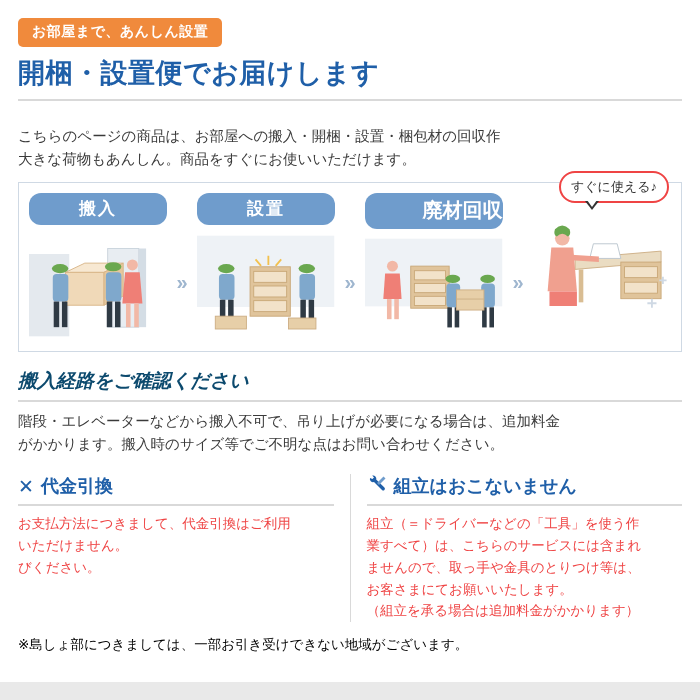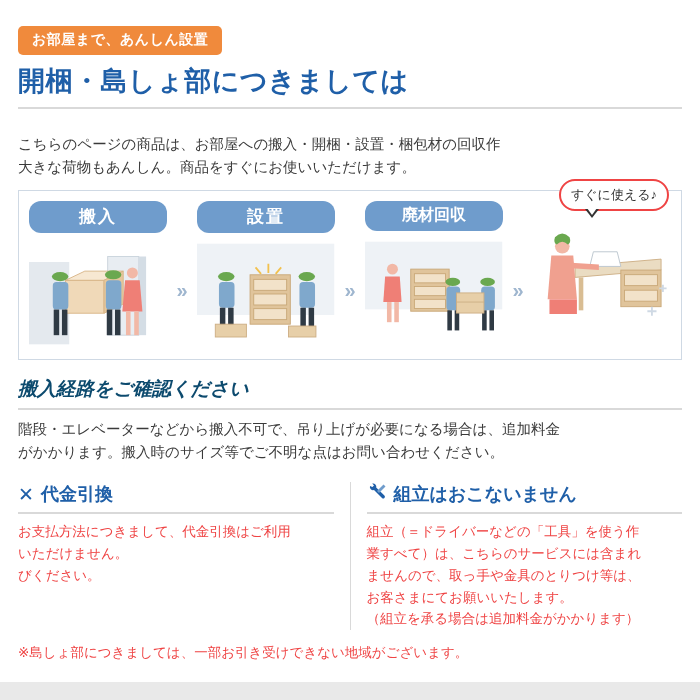--- a/index.html
+++ b/index.html
@@ -4,21 +4,21 @@
 <style>
   html,body{margin:0;padding:0;}
   body{
     width:700px;height:700px;
     background:#ffffff;
     font-family:"Liberation Sans","DejaVu Sans",sans-serif;
     color:#333;
     -webkit-font-smoothing:antialiased;
     overflow:hidden;
   }
-  .page{position:relative;width:700px;height:700px;box-sizing:border-box;padding:16px 18px;}
+  .page{position:relative;width:700px;height:700px;box-sizing:border-box;padding:8px 18px;}
 
   
   .tag{
     display:inline-block;
     background:#f08a3c;
     color:#fff;
     font-size:14px;
     font-weight:bold;
     padding:5px 14px 6px;
     border-radius:5px;
@@ -70,21 +70,21 @@
   .step-label{
     font-size:17px;font-weight:bold;color:#fff;
     background:#6f9ccc;
     width:94%;
     text-align:center;
     padding:4px 0 5px;
     border-radius:12px;
     letter-spacing:2px;
     box-sizing:border-box;
   }
-  .step-label.wide{letter-spacing:0px;font-size:16px;}
+  .step-label.wide{letter-spacing:0px;font-size:20px;text-align:right;}
   .scene{
     margin-top:6px;
     width:94%;
     height:110px;
     position:relative;
     border-radius:2px;
     overflow:hidden;
   }
   .arrow{
     flex:0 0 22px;
@@ -136,36 +136,36 @@
   .col-head{
     display:flex;align-items:center;gap:7px;
     font-size:18px;font-weight:bold;color:#1f5fa8;
     padding-bottom:6px;
   }
   .col-rule{height:2px;background:#d9d9d9;}
   .col-body{margin-top:7px;font-size:13.5px;line-height:1.62;color:#ef4444;}
   .icon-x{color:#1f5fa8;font-size:19px;font-weight:bold;line-height:1;}
 
   .footnote{
-    margin-top:14px;font-size:13.5px;color:#ef4444;
+    margin-top:14px;font-size:13.5px;color:#000000;
   }
 
   
   .bottom-strip{
     position:absolute;left:0;bottom:0;width:700px;height:18px;background:#e9e9e9;
   }
 </style>
 </head>
 <body>
 
 <div class="page">
 
   <div class="tag">お部屋まで、あんしん設置</div>
 
-  <div class="headline">開梱・島しょ部につきましては</div>
+  <div class="headline">開梱・設置便でお届けします</div>
   <div class="rule"></div>
 
   <div class="lead">
     <div>こちらのページの商品は、お部屋への搬入・開梱・設置・梱包材の回収作</div>
     <div>大きな荷物もあんしん。商品をすぐにお使いいただけます。</div>
   </div>
 
   
   <div class="flow">
 

